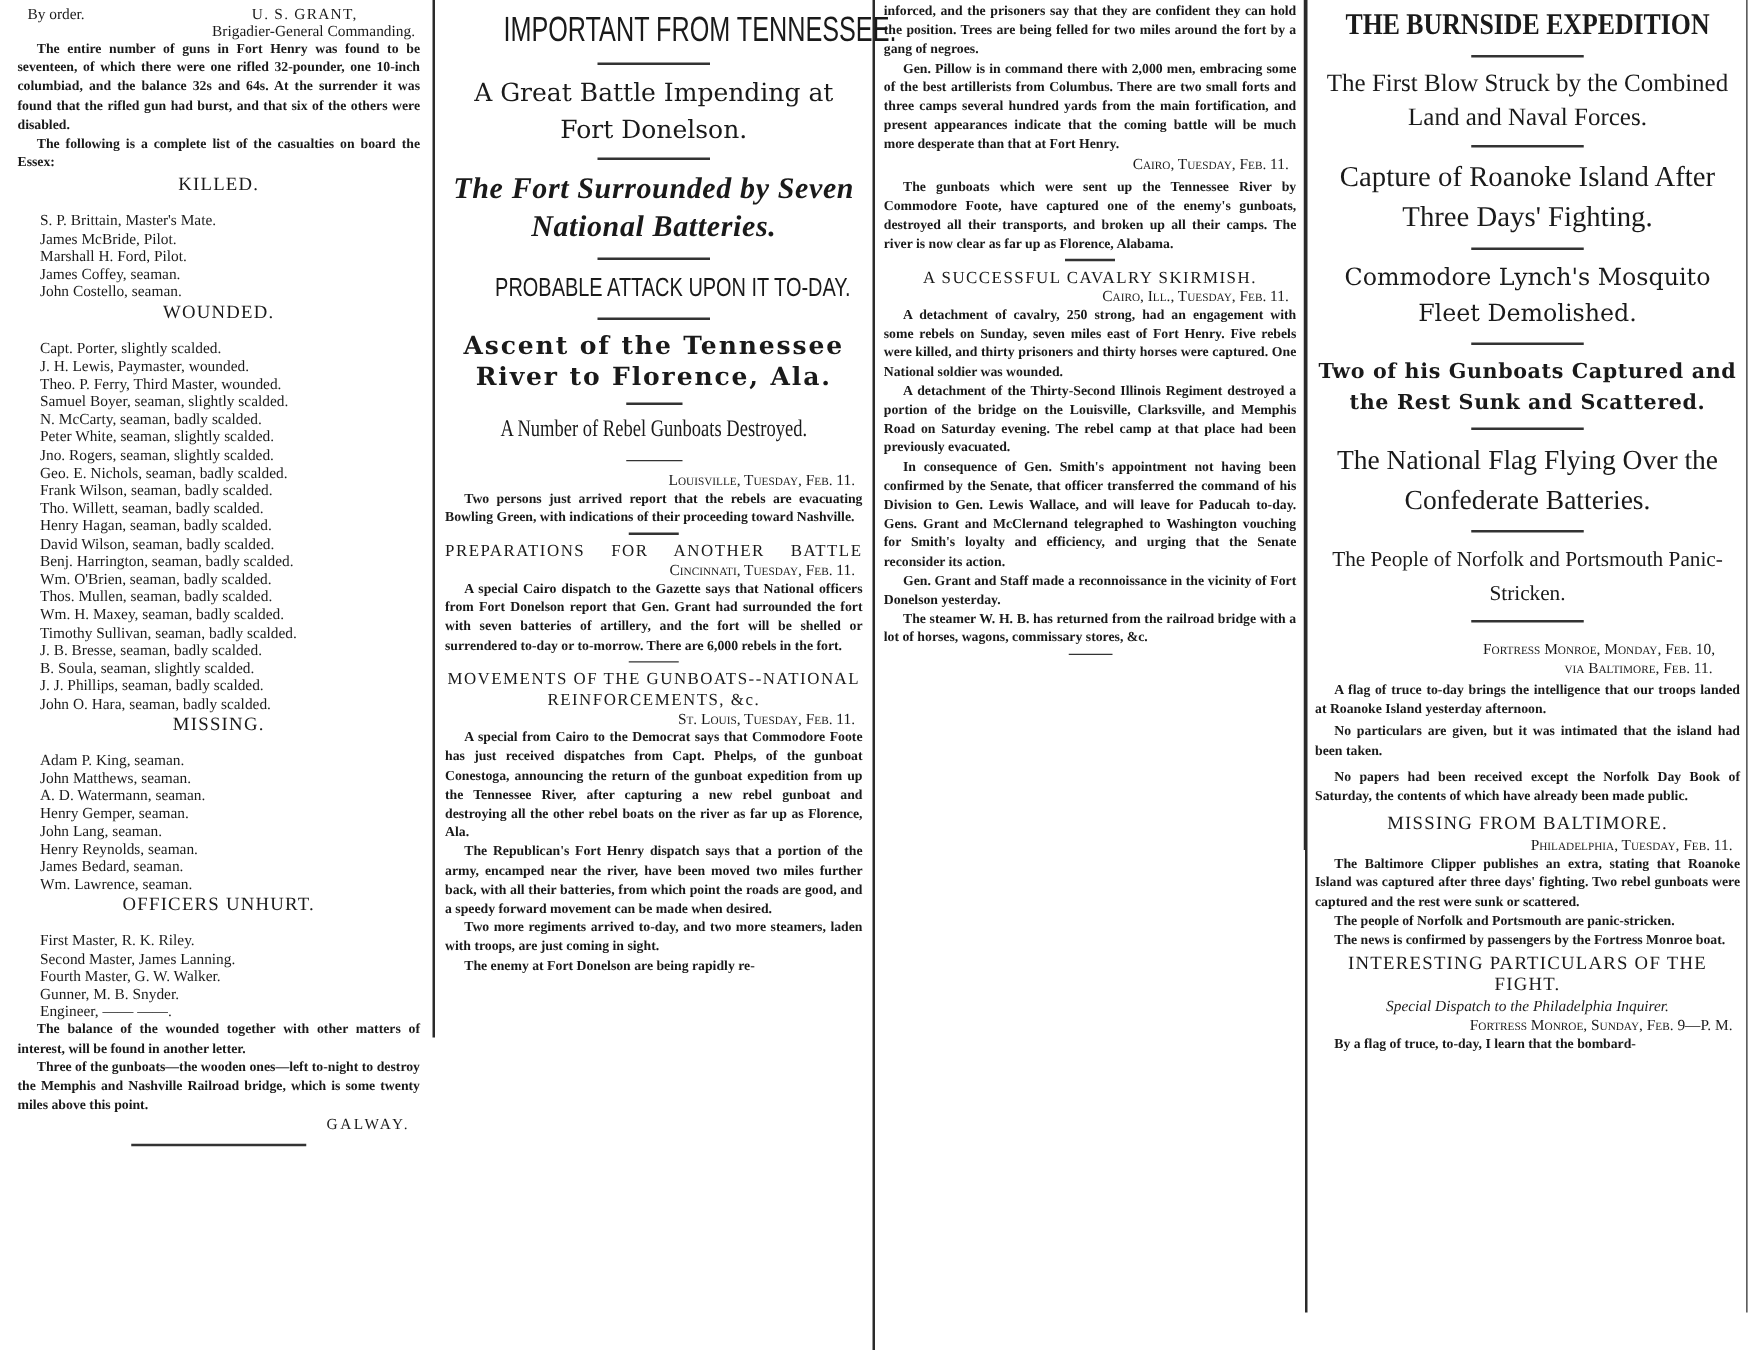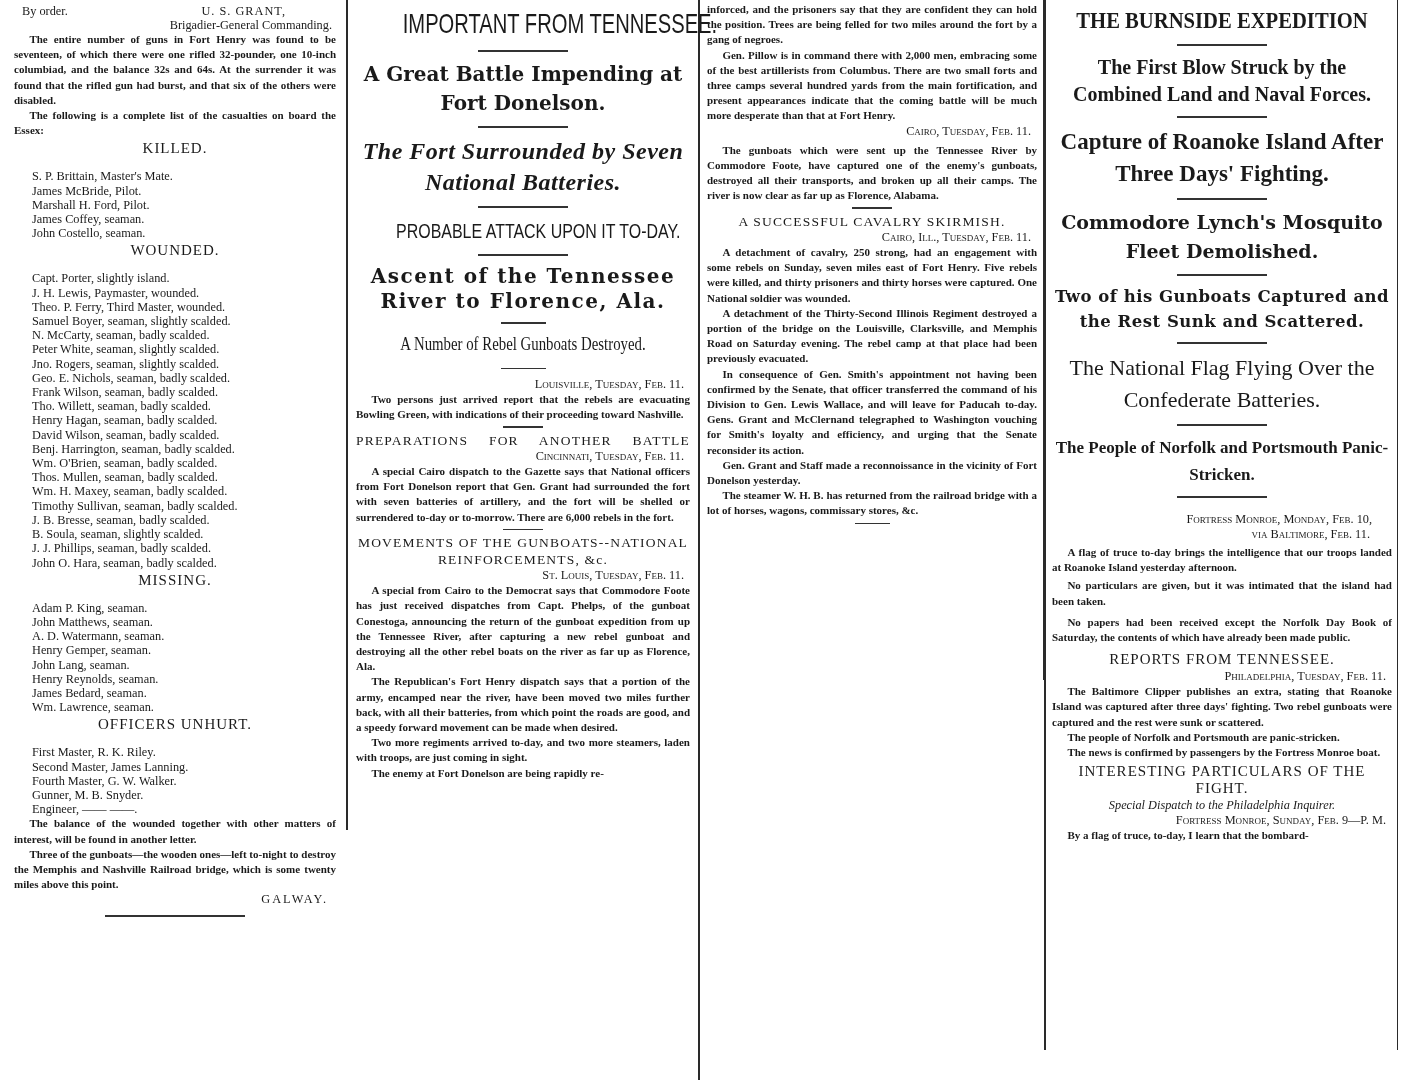--- a/index.html
+++ b/index.html
@@ -25,21 +25,21 @@
     
     #c1 { left: 14px; width: 322px; padding-top: 4px; }
     
     #c2 { left: 356px; width: 334px; padding-top: 4px; }
     
     #c3 { left: 707px; width: 330px; padding-top: 2px; }
     
     #c4 { left: 1052px; width: 340px; padding-top: 4px; }
 
     .h-condensed { font-family: "Liberation Sans", "DejaVu Sans", sans-serif; font-weight: bold; transform: scaleX(0.78); transform-origin: center; white-space: nowrap; text-align: center; }
-    .h-slab { font-family: "DejaVu Serif", serif; font-weight: bold; text-align: center; }
+    .h-slab { font-family: "DejaVu Serif", serif; font-weight: normal; text-align: center; }
     .h-plain { font-family: "Liberation Serif", serif; text-align: center; font-style: italic; }
     .h-cond-serif { font-family: "Liberation Serif", serif; text-align: center; transform: scaleX(0.82); transform-origin: center; white-space: nowrap; }
     .h-heavy { font-family: "DejaVu Serif", serif; font-weight: 900; text-align: center; letter-spacing: 0.5px; }
     .sec-head { font-size: 13.5px; letter-spacing: 1.2px; text-align: center; line-height: 17px; }
     .dateline { text-align: right; font-size: 12.3px; line-height: 15px; padding-right: 6px; }
   </style>
 </head>
 <body>
 
 <div class="rule-v" style="left:346px; top:0; height:830px;"></div>
@@ -61,21 +61,21 @@
   <div class="subhead">KILLED.</div>
   <div class="namelist">
     <div>S. P. Brittain, Master's Mate.</div>
     <div>James McBride, Pilot.</div>
     <div>Marshall H. Ford, Pilot.</div>
     <div>James Coffey, seaman.</div>
     <div>John Costello, seaman.</div>
   </div>
   <div class="subhead">WOUNDED.</div>
   <div class="namelist">
-    <div>Capt. Porter, slightly island.</div>
+    <div>Capt. Porter, slightly scalded.</div>
     <div>J. H. Lewis, Paymaster, wounded.</div>
     <div>Theo. P. Ferry, Third Master, wounded.</div>
     <div>Samuel Boyer, seaman, slightly scalded.</div>
     <div>N. McCarty, seaman, badly scalded.</div>
     <div>Peter White, seaman, slightly scalded.</div>
     <div>Jno. Rogers, seaman, slightly scalded.</div>
     <div>Geo. E. Nichols, seaman, badly scalded.</div>
     <div>Frank Wilson, seaman, badly scalded.</div>
     <div>Tho. Willett, seaman, badly scalded.</div>
     <div>Henry Hagan, seaman, badly scalded.</div>
@@ -192,21 +192,21 @@
   <div class="h-slab" style="font-size:17px; line-height:27px; font-family:'Liberation Serif', serif;">The People of Norfolk and Portsmouth Panic-Stricken.</div>
   <div class="dash" style="margin-bottom:14px;"></div>
 
   <div class="dateline sc" style="padding-right:20px;">Fortress Monroe, Monday, Feb. 10,</div>
   <div class="dateline sc" style="padding-right:22px; font-style:normal;">via Baltimore, Feb. 11.</div>
   <div class="body-text" style="margin-top:3px;">
     <p class="ind" style="margin-bottom:3px;">A flag of truce to-day brings the intelligence that our troops landed at Roanoke Island yesterday afternoon.</p>
     <p class="ind" style="margin-bottom:6px;">No particulars are given, but it was intimated that the island had been taken.</p>
     <p class="ind">No papers had been received except the Norfolk Day Book of Saturday, the contents of which have already been made public.</p>
   </div>
-  <div class="subhead" style="margin-top:6px;">REPORTS FROM TENNESSEE.</div>
+  <div class="subhead" style="margin-top:6px;">MISSING FROM BALTIMORE.</div>
   <div class="dateline sc">Philadelphia, Tuesday, Feb. 11.</div>
   <div class="body-text">
     <p class="ind">The Baltimore Clipper publishes an extra, stating that Roanoke Island was captured after three days' fighting. Two rebel gunboats were captured and the rest were sunk or scattered.</p>
     <p class="ind">The people of Norfolk and Portsmouth are panic-stricken.</p>
     <p class="ind">The news is confirmed by passengers by the Fortress Monroe boat.</p>
   </div>
   <div class="subhead" style="margin-top:3px;">INTERESTING PARTICULARS OF THE FIGHT.</div>
   <div class="center" style="font-style:italic; font-size:12.3px; line-height:15px;">Special Dispatch to the Philadelphia Inquirer.</div>
   <div class="dateline sc">Fortress Monroe, Sunday, Feb. 9—P. M.</div>
   <div class="body-text">

